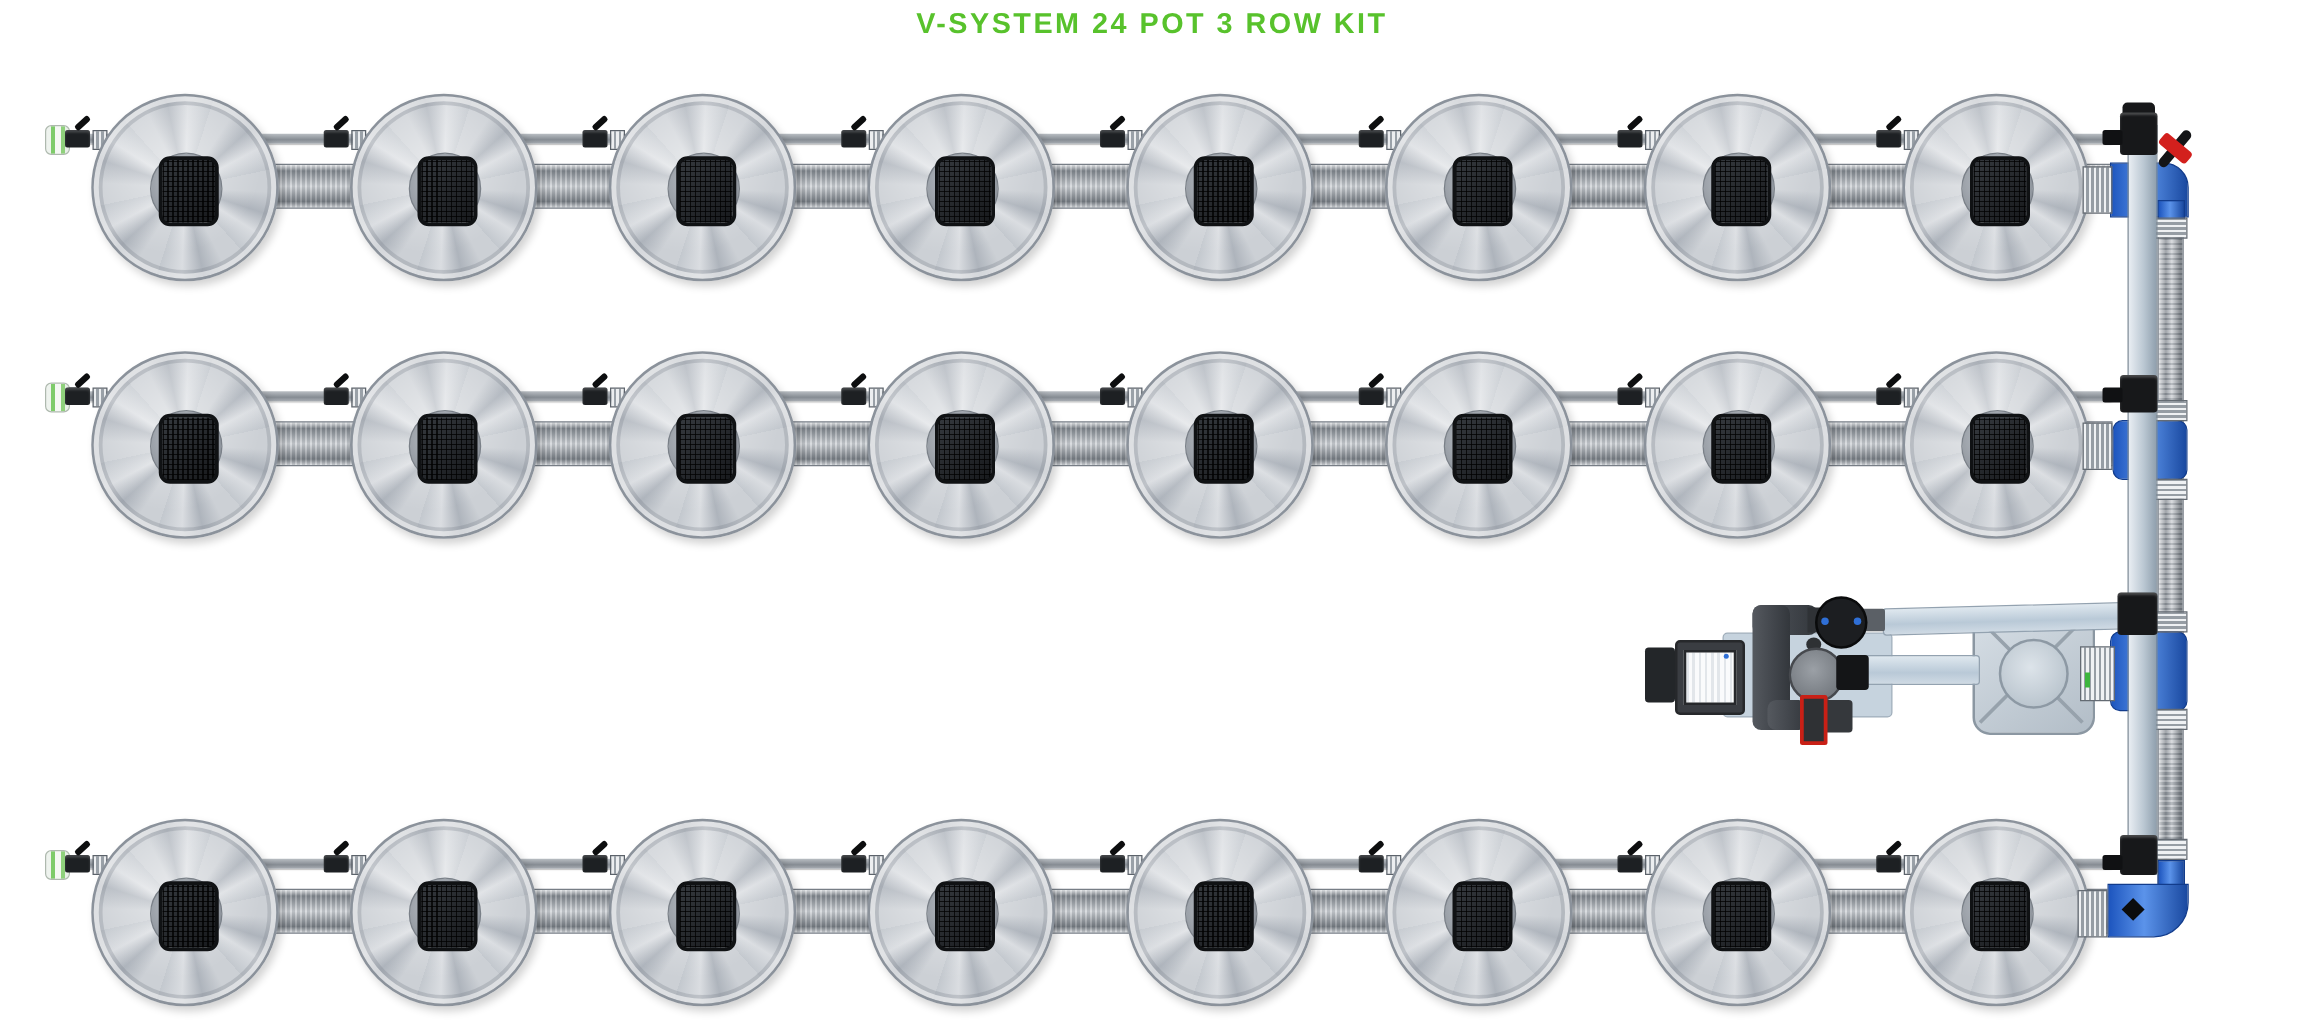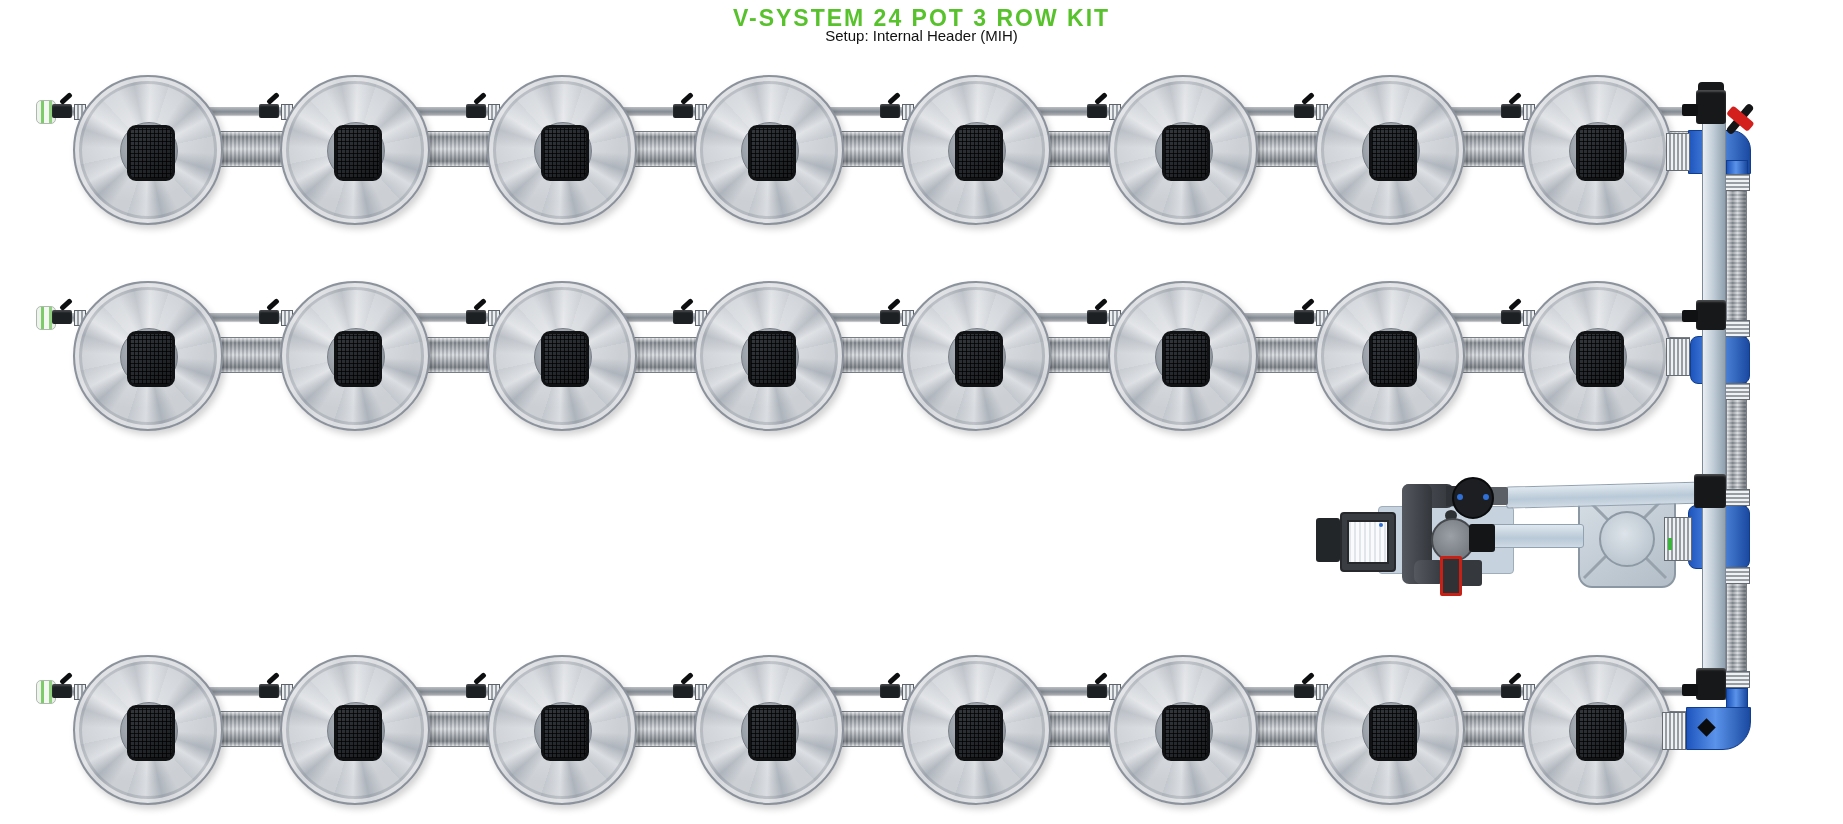--- a/index.html
+++ b/index.html
@@ -74,21 +74,20 @@
   .tank-lid{border-radius:50%;z-index:3;border:2px solid #8d99a4;
     background:radial-gradient(circle at 45% 40%,#dde4ea,#b9c4cd 78%);}
   .screen{background:#fafbfc;border:2px solid #26282b;z-index:4;
     background-image:repeating-linear-gradient(90deg,#e2e6ea 0 2px,rgba(0,0,0,0) 2px 5px);}
 </style>
 </head>
 <body>
 
 <div id="canvas">
   <div class="abs title">V-SYSTEM 24 POT 3 ROW KIT</div>
-  <div class="abs subtitle">Setup: Internal Header (MIH)</div>
 
   <div id="stage" class="abs" style="left:0;top:0;width:1843px;height:824px;">
 
     <div>
 
       <div class="abs pipe-corr-v" style="left:1726px;top:142px;height:574px;"></div>
 
       <div class="abs blue" style="left:1688px;top:130px;width:61px;height:42px;border-top-right-radius:20px;"></div>
       <div class="abs blue-v" style="left:1726px;top:160px;width:20px;height:24px;"></div>
       <div class="abs blue" style="left:1690px;top:336px;width:58px;height:46px;border-radius:8px;"></div>

